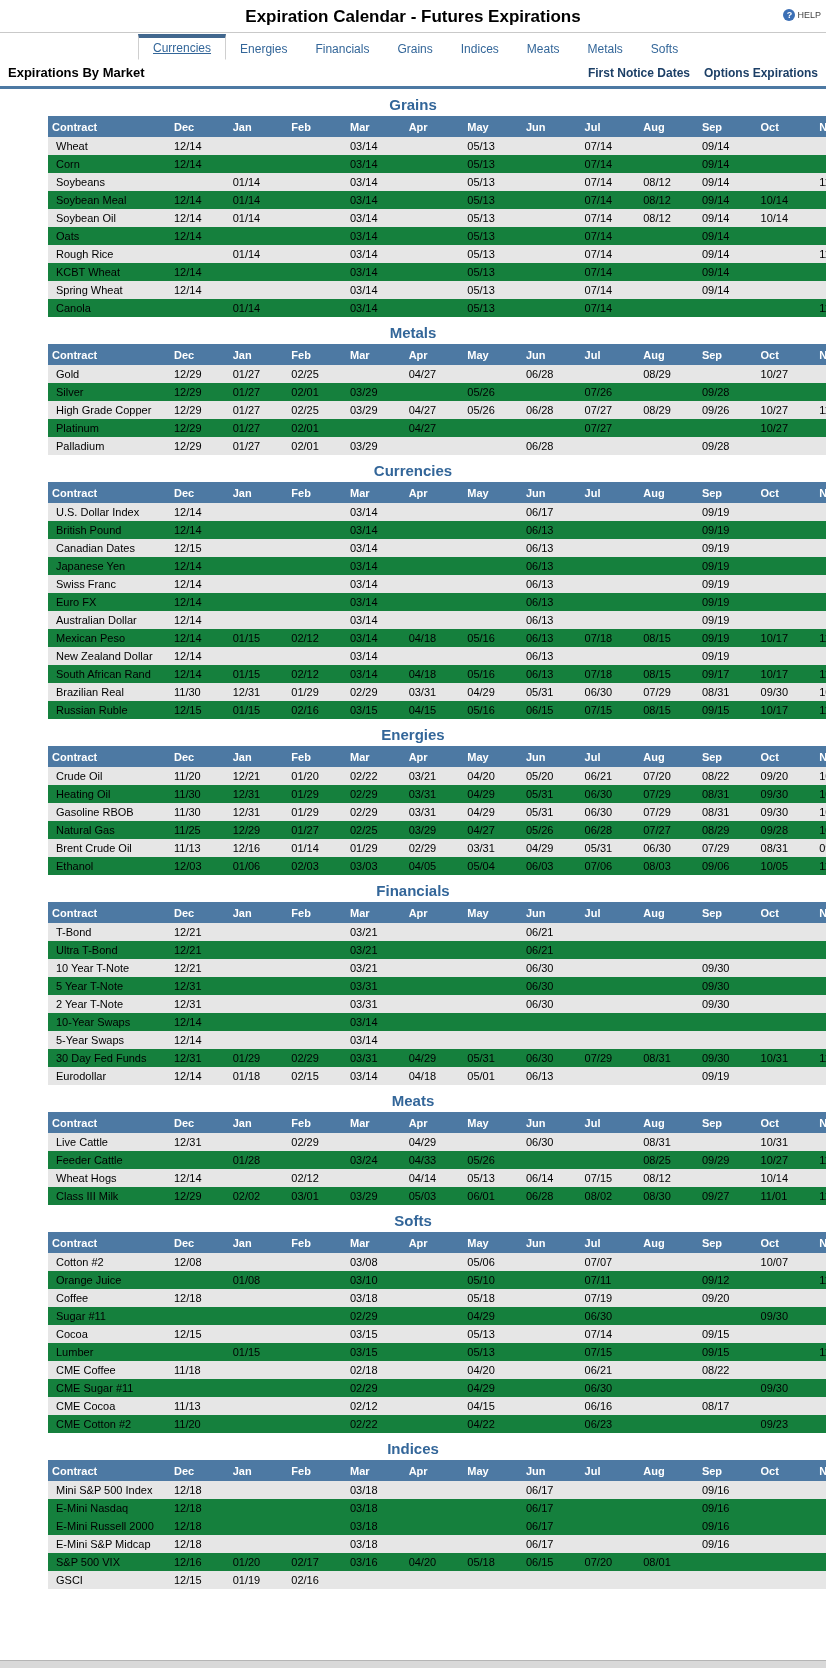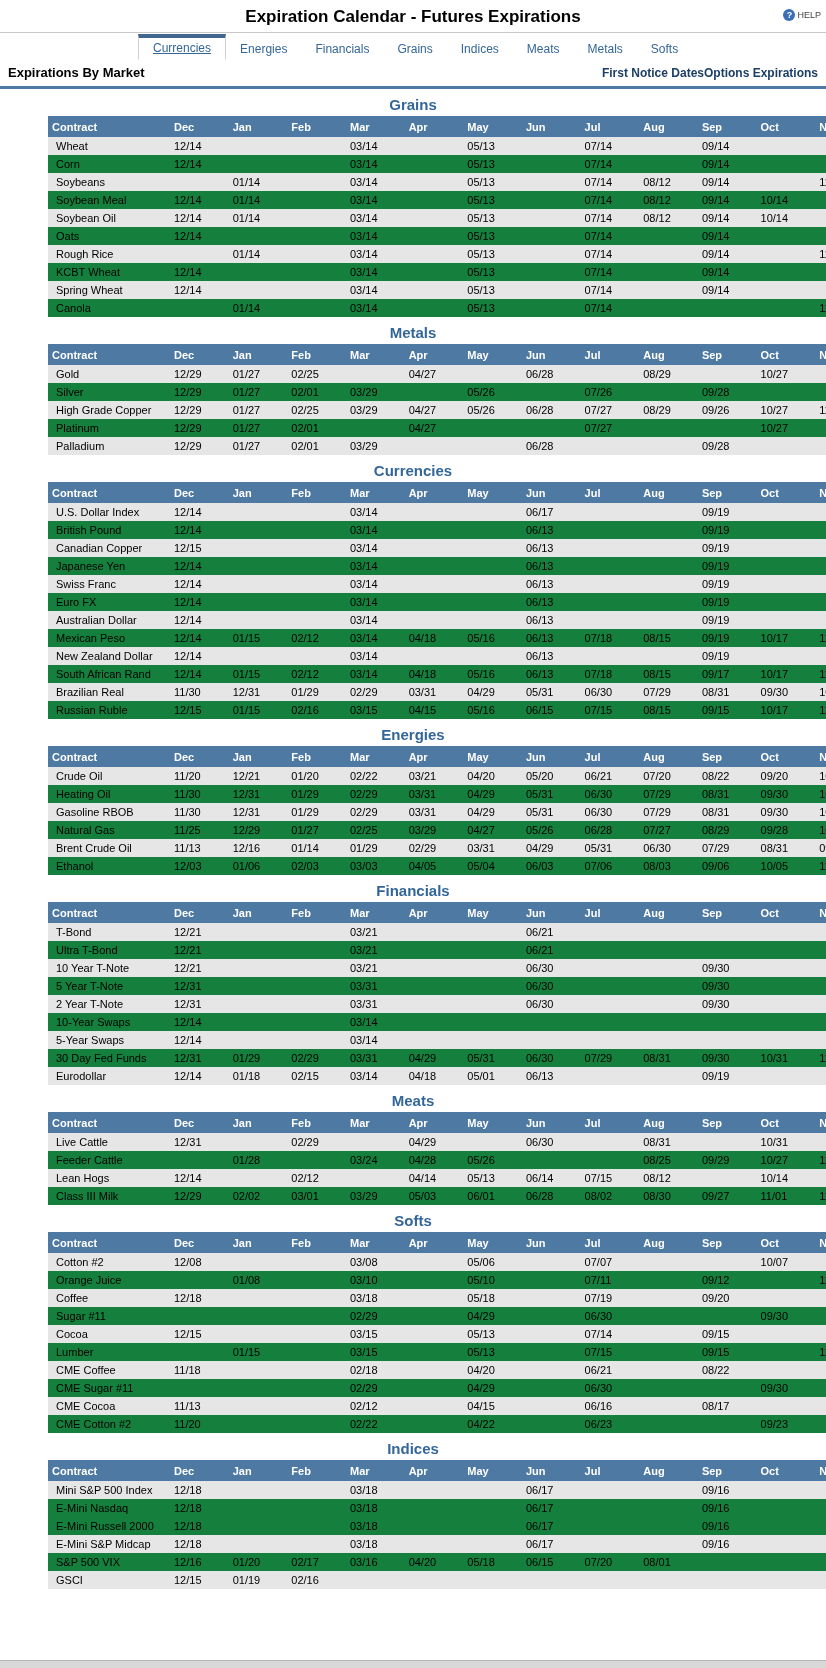--- a/index.html
+++ b/index.html
@@ -17,21 +17,21 @@
   .title-rule{border-bottom:1px solid #c9c9c9;}
   
   .tab-bar{display:flex;align-items:flex-end;padding-left:138px;height:27px;}
   .tab{font-size:12px;color:var(--section);padding:5px 14px 4px 14px;cursor:pointer;white-space:nowrap;}
   .tab.active{border-top:4px solid var(--tabtop);border-left:1px solid #cfcfcf;border-right:1px solid #cfcfcf;
     border-bottom:1px solid #fff;background:#fff;padding-top:3px;margin-top:-1px;}
   .tab.active span{text-decoration:underline;}
   
   .subheader{display:flex;justify-content:space-between;align-items:flex-end;padding:5px 8px 4px 8px;}
   .subheader-title{font-size:13px;font-weight:bold;}
-  .subheader-links{display:flex;}
+  .subheader-links{display:flex;gap:14px;}
   .subheader-links a{font-size:12px;font-weight:bold;color:#1c3f66;text-decoration:none;cursor:pointer;}
   .blue-rule{height:3px;background:var(--accent);margin-top:2px;}
   
   .section-title{text-align:center;color:var(--section);font-size:15px;font-weight:bold;margin:7px 0 3px 0;}
   table{width:100%;border-collapse:collapse;table-layout:fixed;font-size:11px;margin-left:48px;}
   col.c-contract{width:122px;}
   thead th{background:var(--accent);color:#fff;text-align:left;font-weight:bold;padding:3px 4px;height:15px;
     white-space:nowrap;overflow:hidden;}
   tbody td{padding:0 4px;height:18px;line-height:18px;white-space:nowrap;overflow:hidden;}
   tbody tr.odd{background:var(--stripe);}
@@ -434,21 +434,21 @@
             <td></td>
             <td></td>
             <td>06/13</td>
             <td></td>
             <td></td>
             <td>09/19</td>
             <td></td>
             <td></td>
           </tr>
           <tr class="odd">
-            <td class="contract">Canadian Copper</td>
+            <td class="contract">Canadian Dates</td>
             <td>12/15</td>
             <td></td>
             <td></td>
             <td>03/14</td>
             <td></td>
             <td></td>
             <td>06/13</td>
             <td></td>
             <td></td>
             <td>09/19</td>
@@ -946,31 +946,31 @@
             <td></td>
             <td>10/31</td>
             <td></td>
           </tr>
           <tr class="even">
             <td class="contract">Feeder Cattle</td>
             <td></td>
             <td>01/28</td>
             <td></td>
             <td>03/24</td>
-            <td>04/28</td>
+            <td>04/33</td>
             <td>05/26</td>
             <td></td>
             <td></td>
             <td>08/25</td>
             <td>09/29</td>
             <td>10/27</td>
             <td>11/17</td>
           </tr>
           <tr class="odd">
-            <td class="contract">Lean Hogs</td>
+            <td class="contract">Wheat Hogs</td>
             <td>12/14</td>
             <td></td>
             <td>02/12</td>
             <td></td>
             <td>04/14</td>
             <td>05/13</td>
             <td>06/14</td>
             <td>07/15</td>
             <td>08/12</td>
             <td></td>

